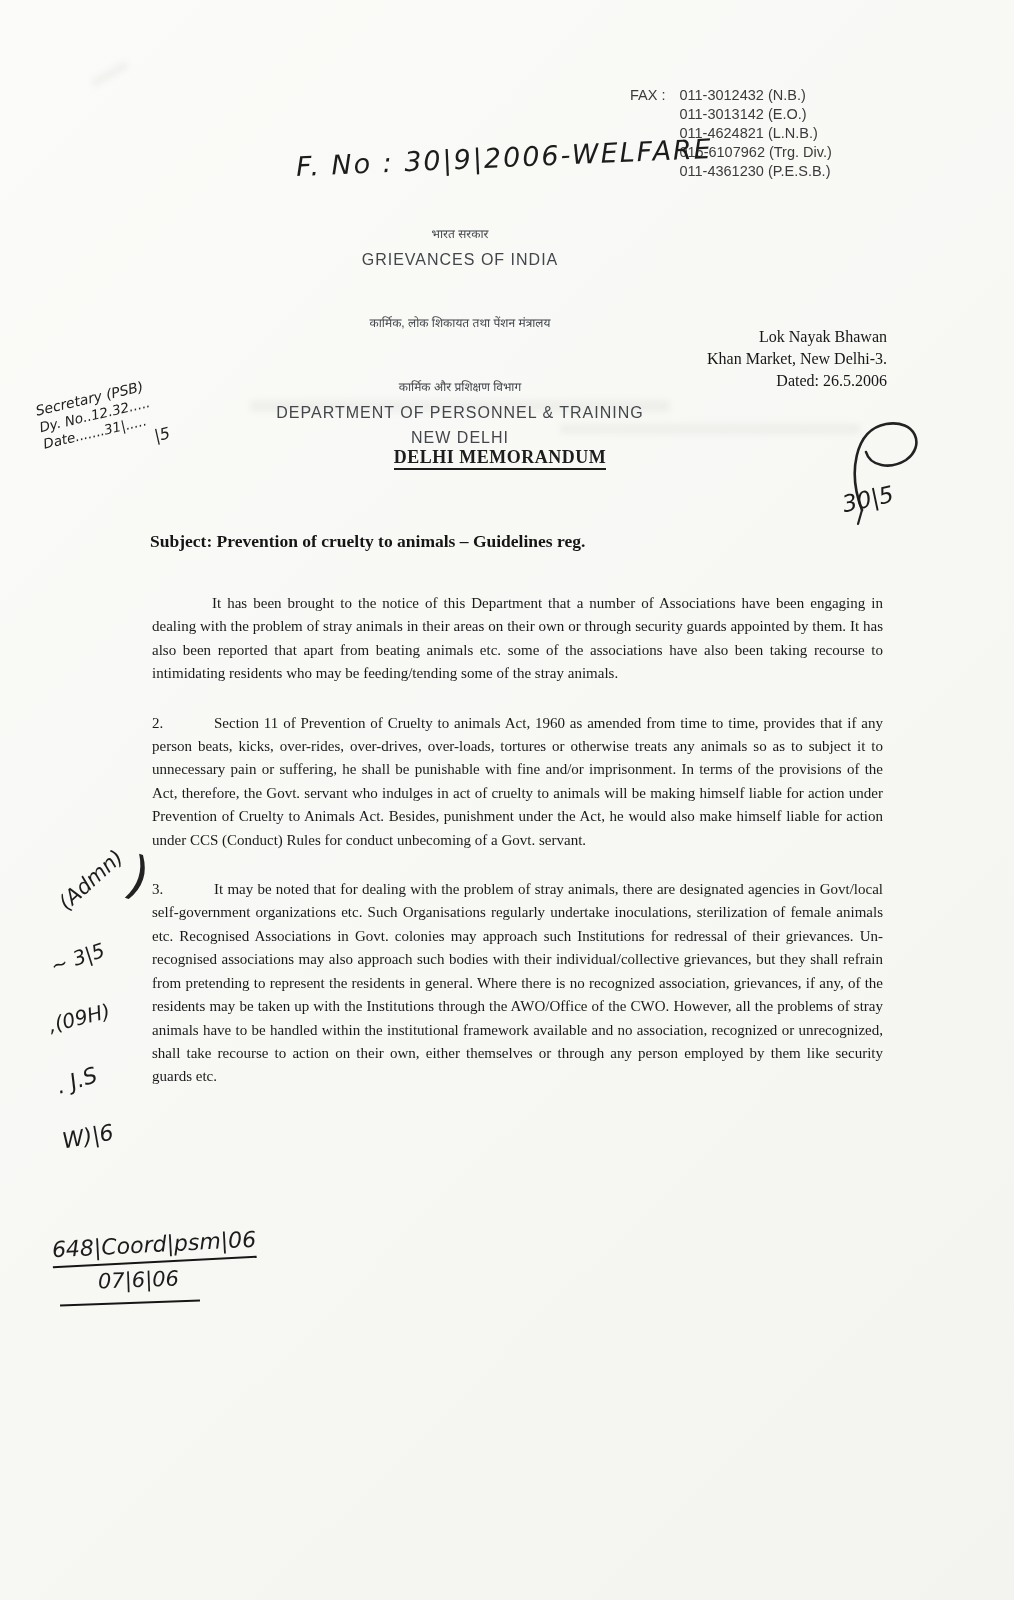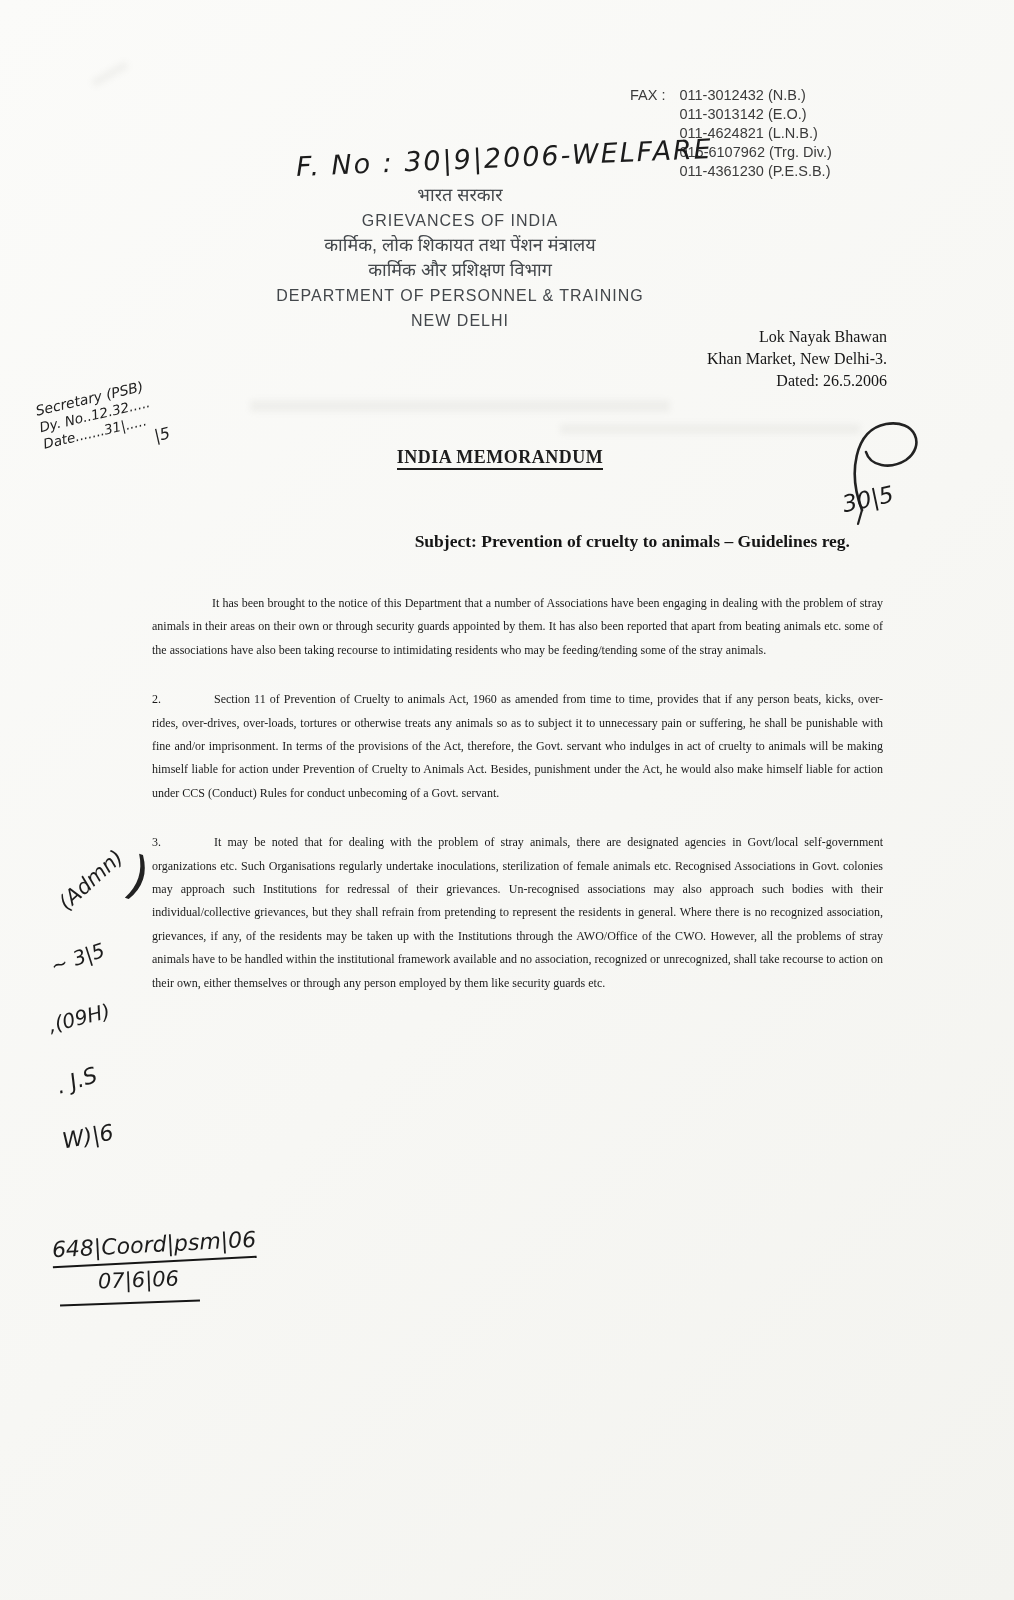--- a/index.html
+++ b/index.html
@@ -38,21 +38,21 @@
     white-space:nowrap;
   }
 
   
   .letterhead{
     position:absolute;left:120px;top:183px;width:680px;
     text-align:center;
     font-family:"Liberation Sans", sans-serif;
     color:#43474b;
   }
-  .lh-hi{font-size:18px;line-height:25px;}
+  .lh-hi{font-size:12px;line-height:25px;margin-top:39px;}
   .lh-en{font-size:16px;line-height:25px;letter-spacing:1px;}
 
   
   .address{
     position:absolute;left:632px;top:326px;width:255px;
     text-align:right;font-size:16px;line-height:22px;color:#161616;
   }
 
   
   .stamp{
@@ -75,27 +75,27 @@
   
   .flourish{position:absolute;left:828px;top:412px;width:120px;height:120px;}
   .flourish-num{
     position:absolute;left:842px;top:486px;
     font-size:23px;transform:rotate(-12deg);white-space:nowrap;
   }
 
   
   .subject{
     position:absolute;left:150px;top:531px;width:700px;
-    text-align:right;font-size:17.5px;font-weight:bold;color:#151515;
+    text-align:left;font-size:17.5px;font-weight:bold;color:#151515;
   }
 
   
   .body-text{
     position:absolute;left:152px;top:592px;width:731px;
-    font-size:12px;line-height:23.4px;text-align:justify;color:#1a1a1a;
+    font-size:15px;line-height:23.4px;text-align:justify;color:#1a1a1a;
   }
   .para{margin:0 0 26px 0;}
   .para.indent{text-indent:60px;}
   .pnum{display:inline-block;width:62px;text-indent:0;}
 
   
   .mnote{position:absolute;white-space:nowrap;}
   .mn1{left:52px;top:868px;font-size:21px;transform:rotate(-42deg);}
   .mn-bracket{left:128px;top:846px;font-size:52px;transform:rotate(18deg);font-style:normal;color:#222;}
   .mn2{left:50px;top:946px;font-size:20px;transform:rotate(-18deg);}
@@ -156,21 +156,21 @@
   </div>
 
   <div class="hand stamp">
     <div class="s1">Secretary (PSB)</div>
     <div class="s2">Dy. No..12.32.....</div>
     <div class="s3">Date.......31|.....</div>
     <div class="s4">|5</div>
   </div>
 
   <div class="memo-title">
-    <span>INDIA MEMORANDUM</span>
+    <span>DELHI MEMORANDUM</span>
   </div>
 
   <svg class="flourish" viewBox="0 0 120 120">
     <path d="M34 98 C 20 62, 26 18, 58 12 C 88 7, 98 34, 78 48 C 62 58, 42 54, 38 40" stroke="#222222" stroke-width="2.6" fill="none" stroke-linecap="round"></path>
     <path d="M34 98 L 30 112" stroke="#222222" stroke-width="2.2" fill="none" stroke-linecap="round"></path>
   </svg>
   <div class="hand flourish-num">30|5</div>
 
   <div class="subject">Subject: Prevention of cruelty to animals – Guidelines reg.</div>
 

